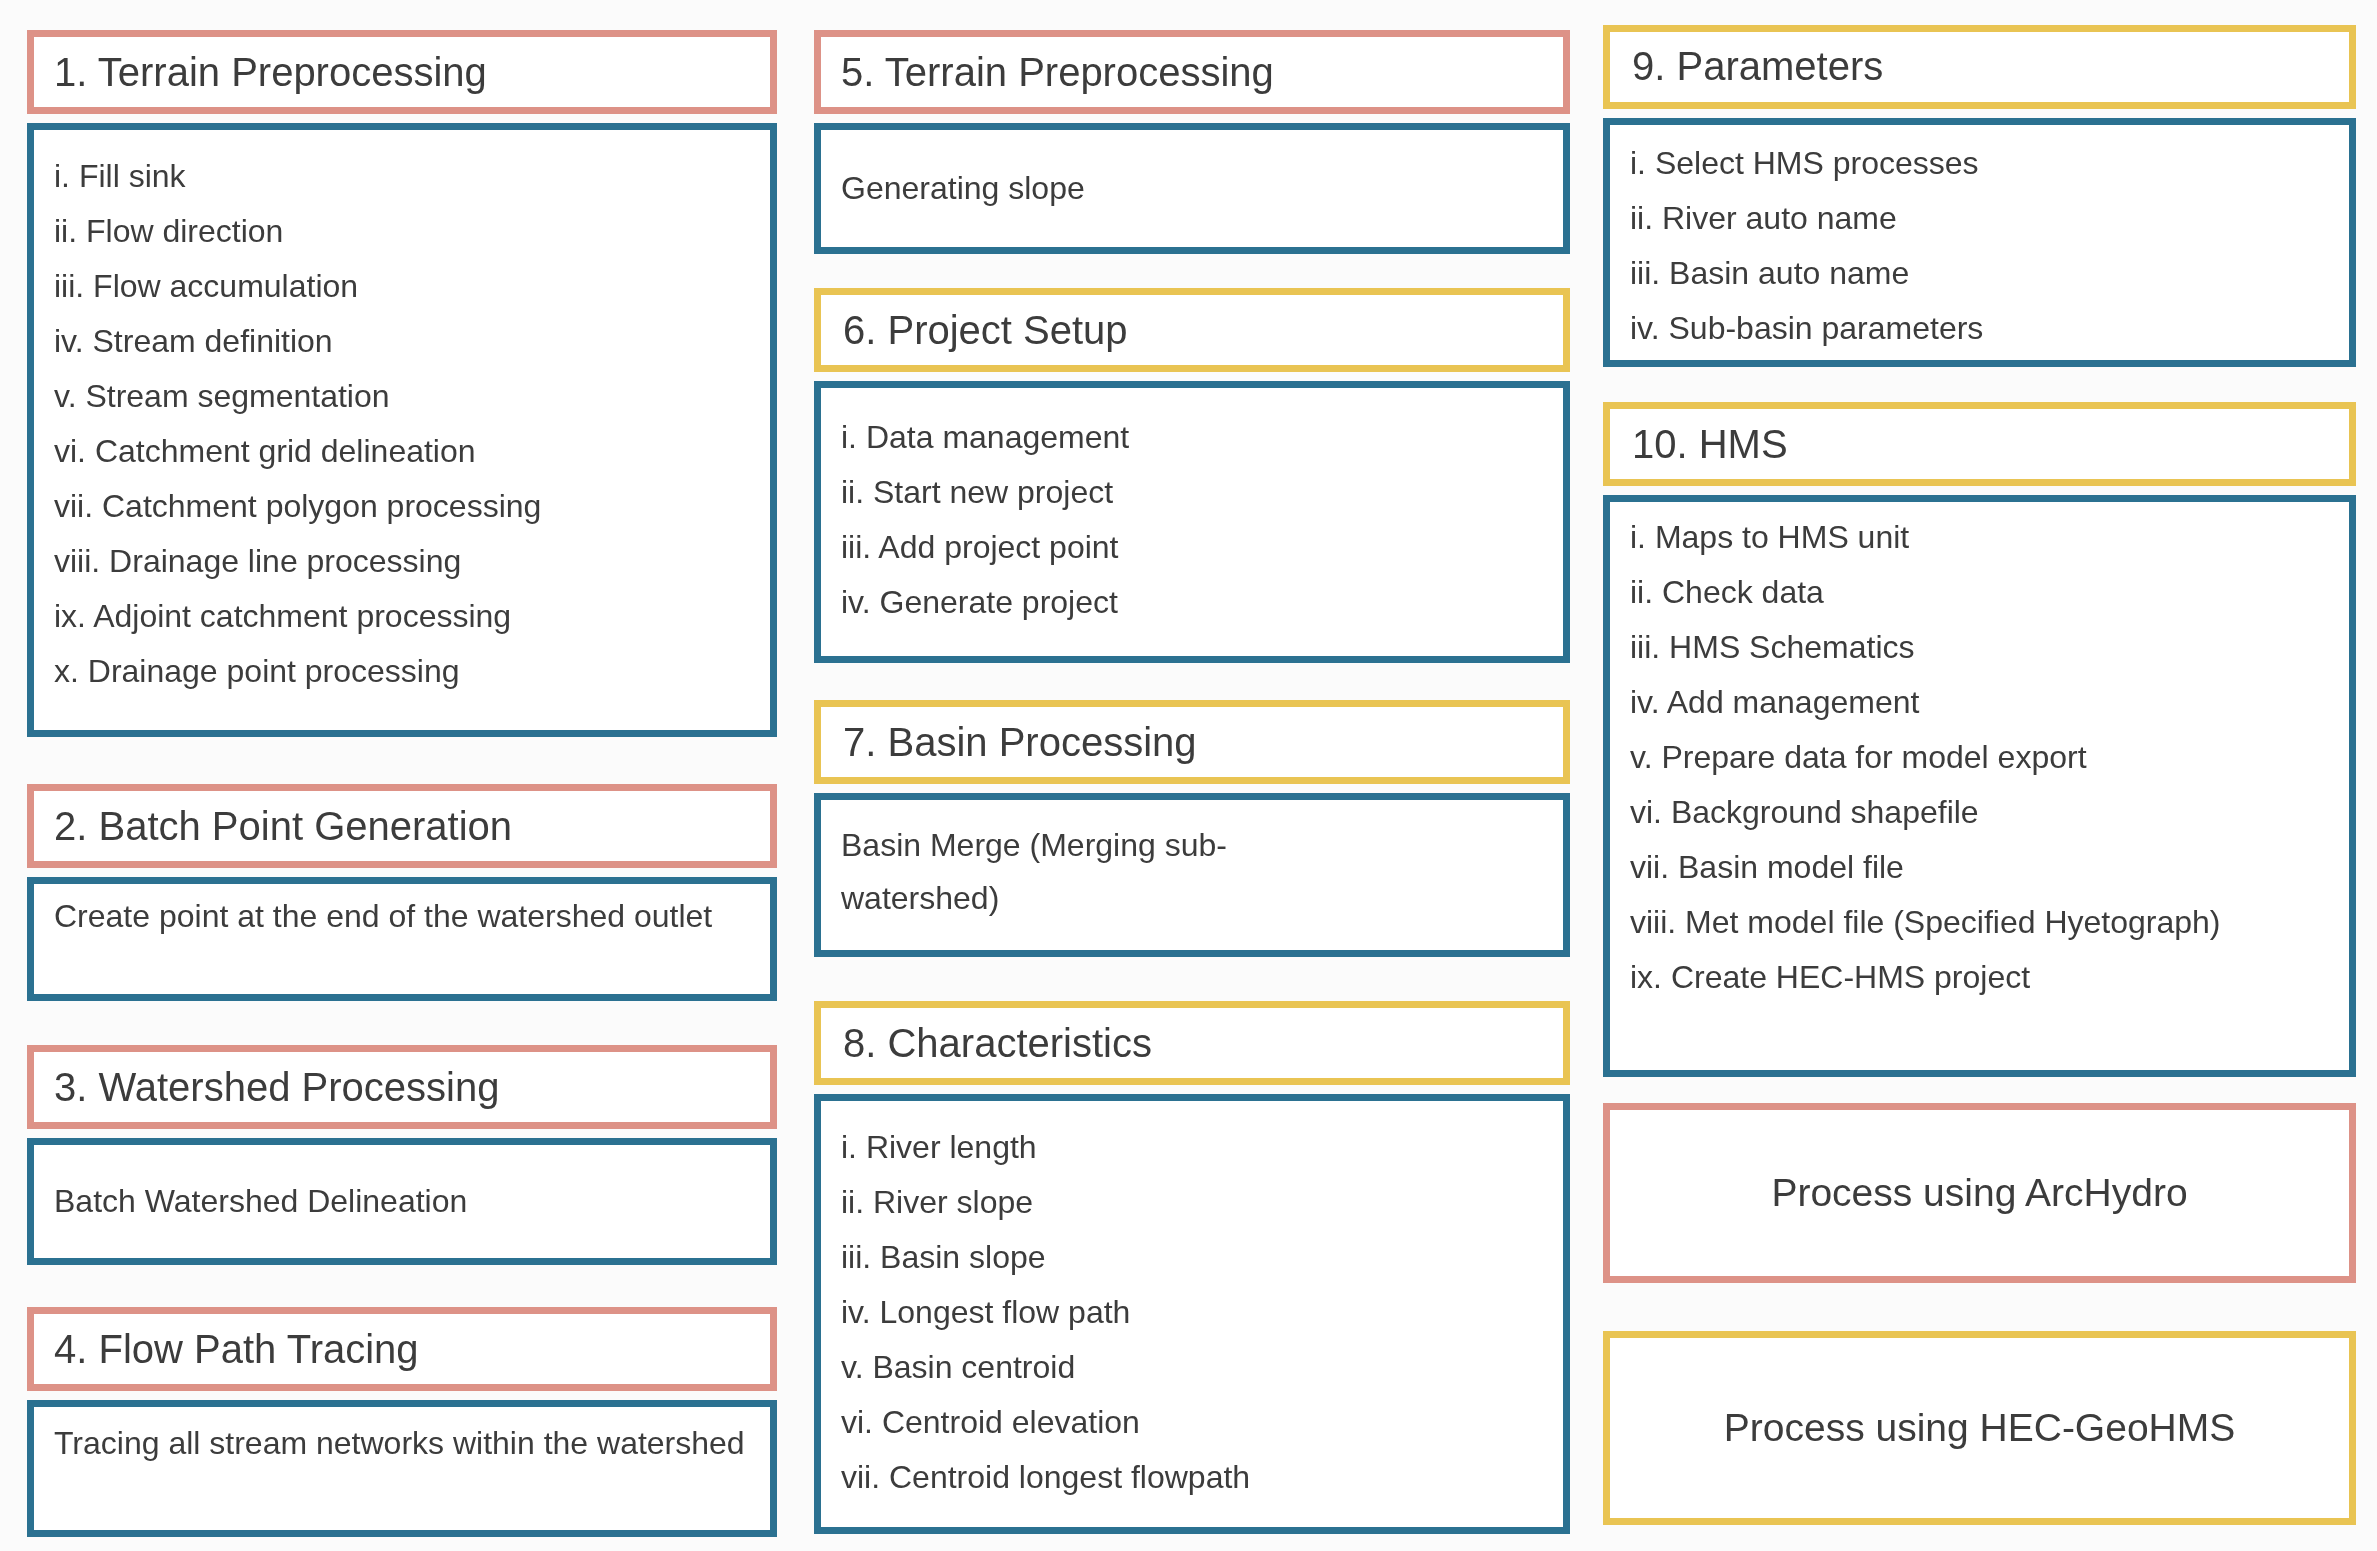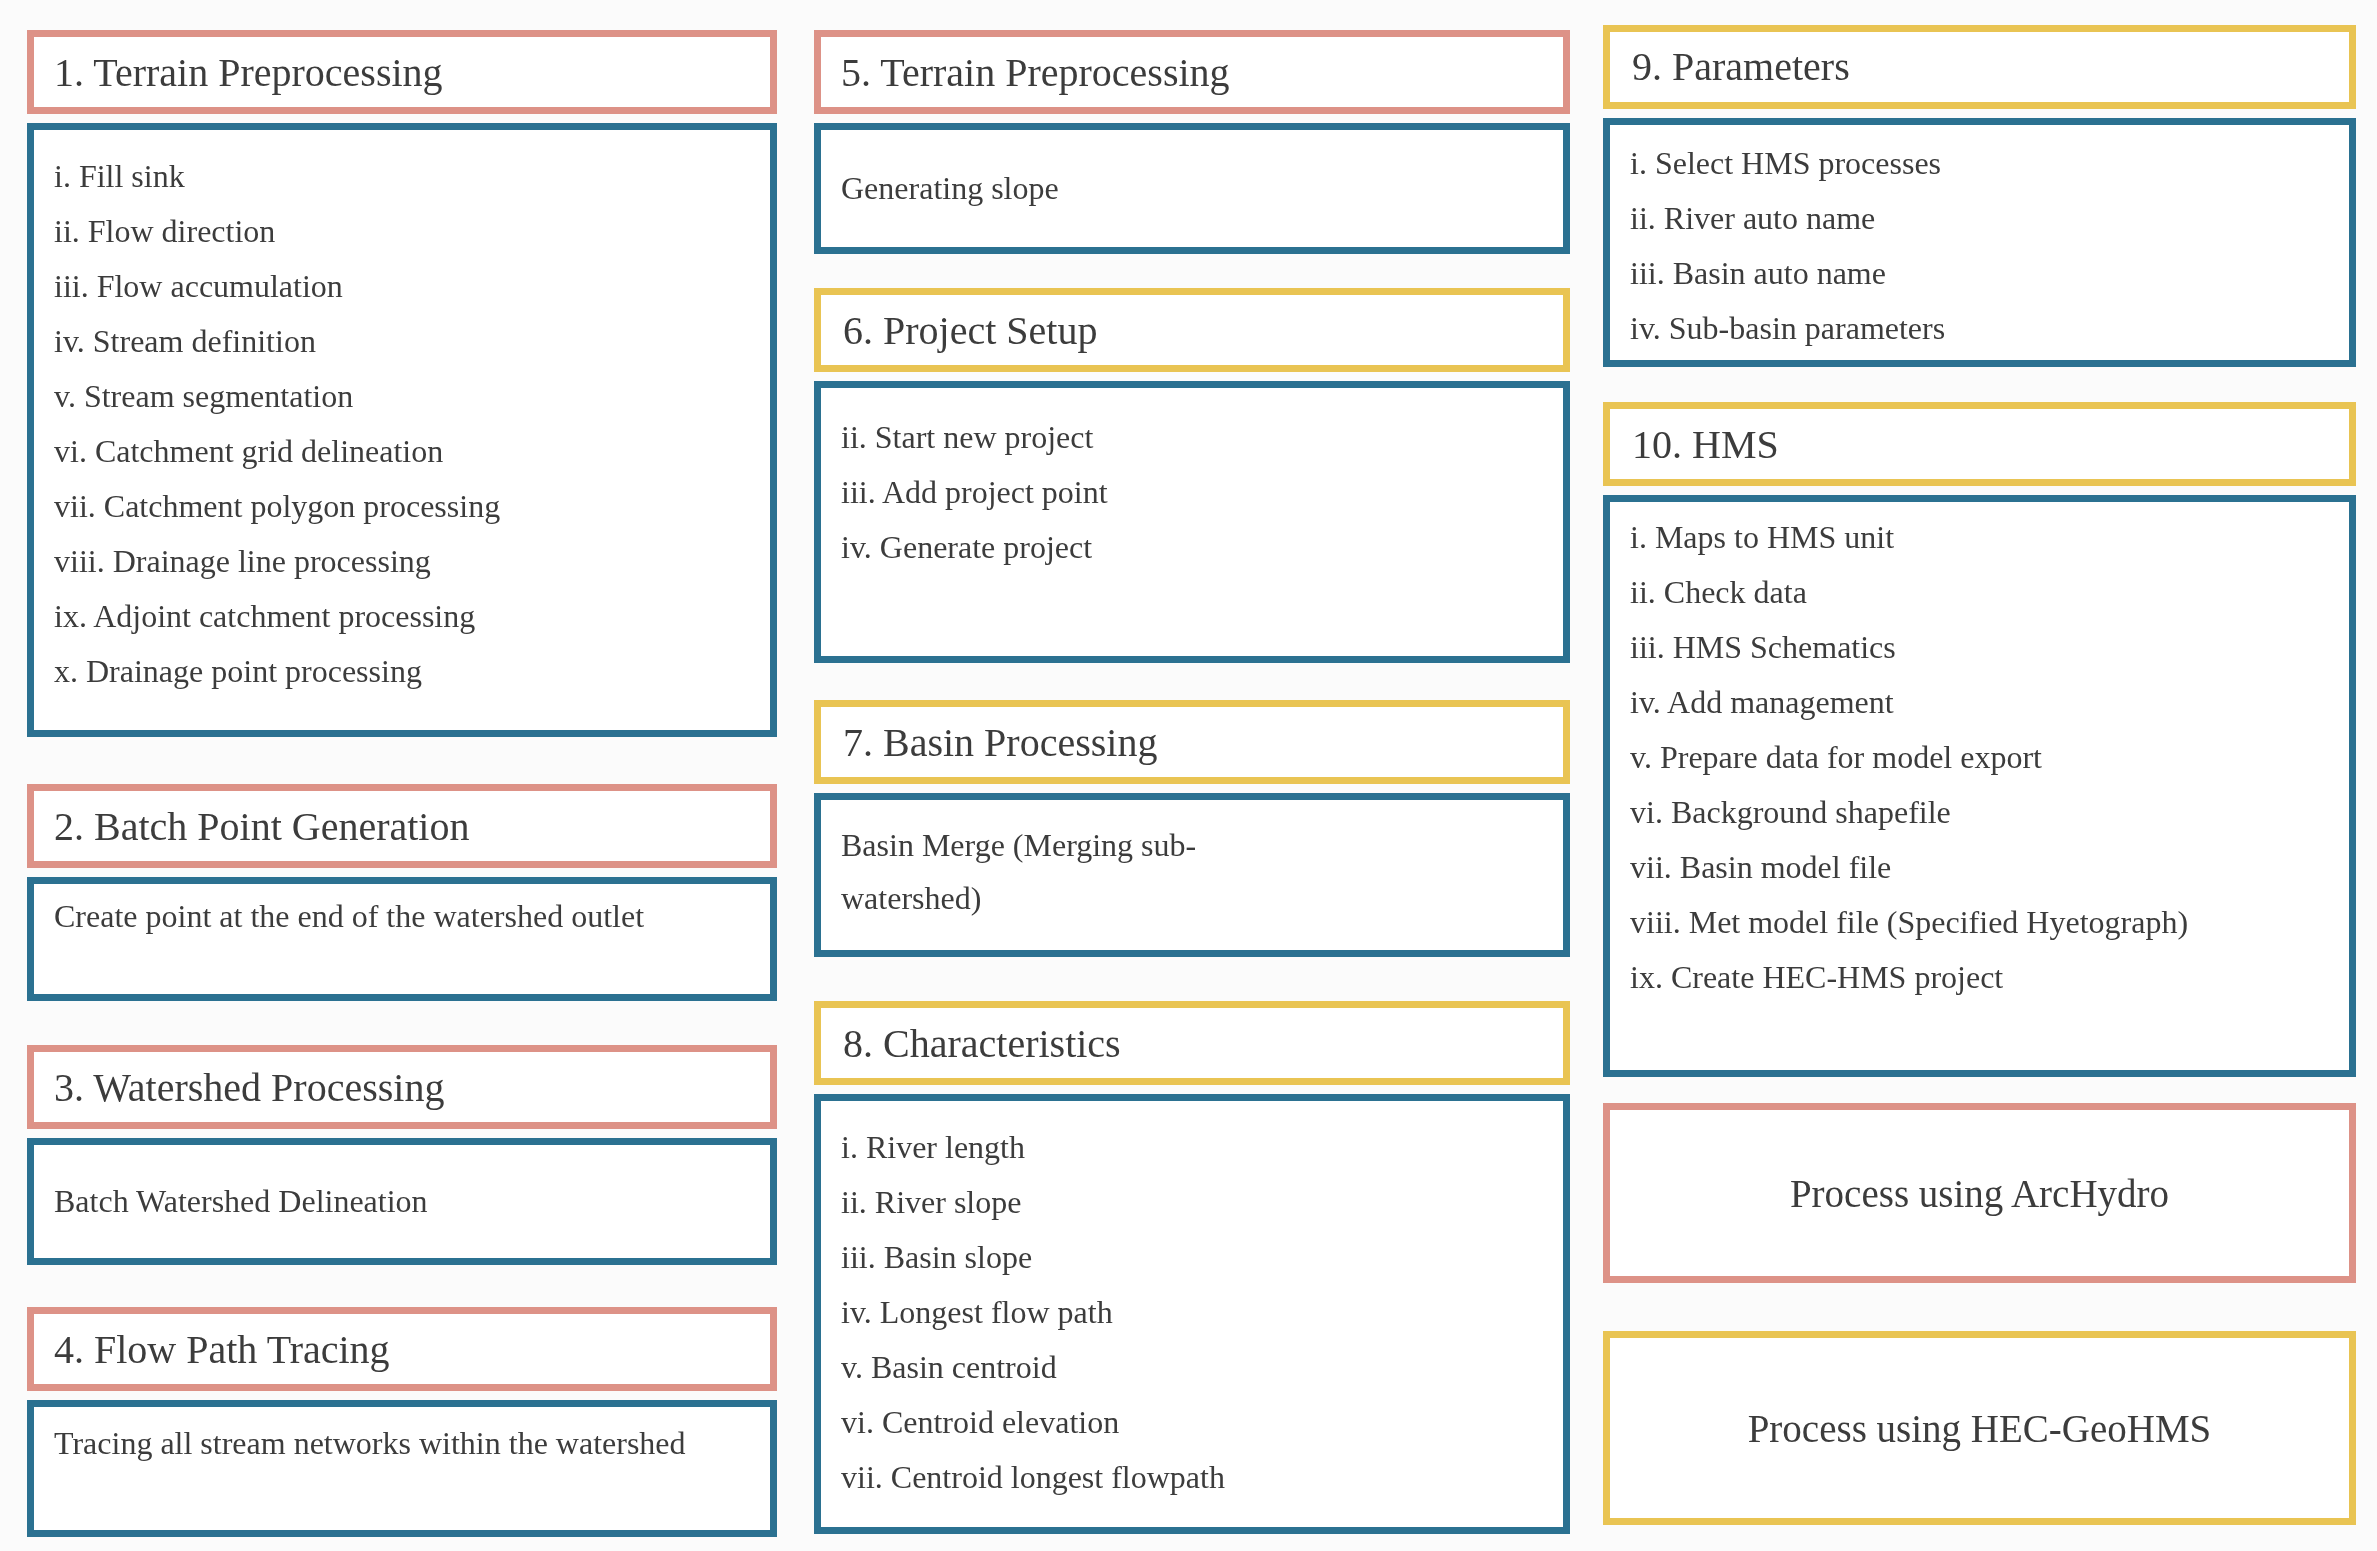--- a/index.html
+++ b/index.html
@@ -2,21 +2,21 @@
 <html style="font-size:11.5px"><head>
 <meta charset="utf-8">
 <style>
   html, body { margin: 0; padding: 0; background: #fbfbfb; }
   * { box-sizing: border-box; }
   .canvas {
     position: relative;
     width: 2377px;
     height: 1552px;
     background: #fbfbfb;
-    font-family: Liberation Serif, serif;
+    font-family: Liberation Sans, sans-serif;
     color: #3c3c3c;
     overflow: hidden;
   }
   .col { position: absolute; top: 0; height: 1552px; }
   #col1 { left: 27px;   width: 750px; }
   #col2 { left: 814px; width: 756px; }
   #col3 { left: 1603px; width: 753px; }
 
   .card { position: absolute; left: 0; width: 100%; }
 
@@ -146,20 +146,21 @@
       <div class="bd">
         <p class="sentence">Generating slope</p>
       </div>
     </section>
 
     <section class="card" id="card-6">
       <header class="hd c-geohms" style="border-color: rgb(233, 196, 83);">
         <span>6. Project Setup</span>
       </header>
       <div class="bd">
+        <p>i. Data management</p>
         <p>ii. Start new project</p>
         <p>iii. Add project point</p>
         <p>iv. Generate project</p>
       </div>
     </section>
 
     <section class="card" id="card-7">
       <header class="hd c-geohms" style="border-color: rgb(233, 196, 83);">
         <span>7. Basin Processing</span>
       </header>

